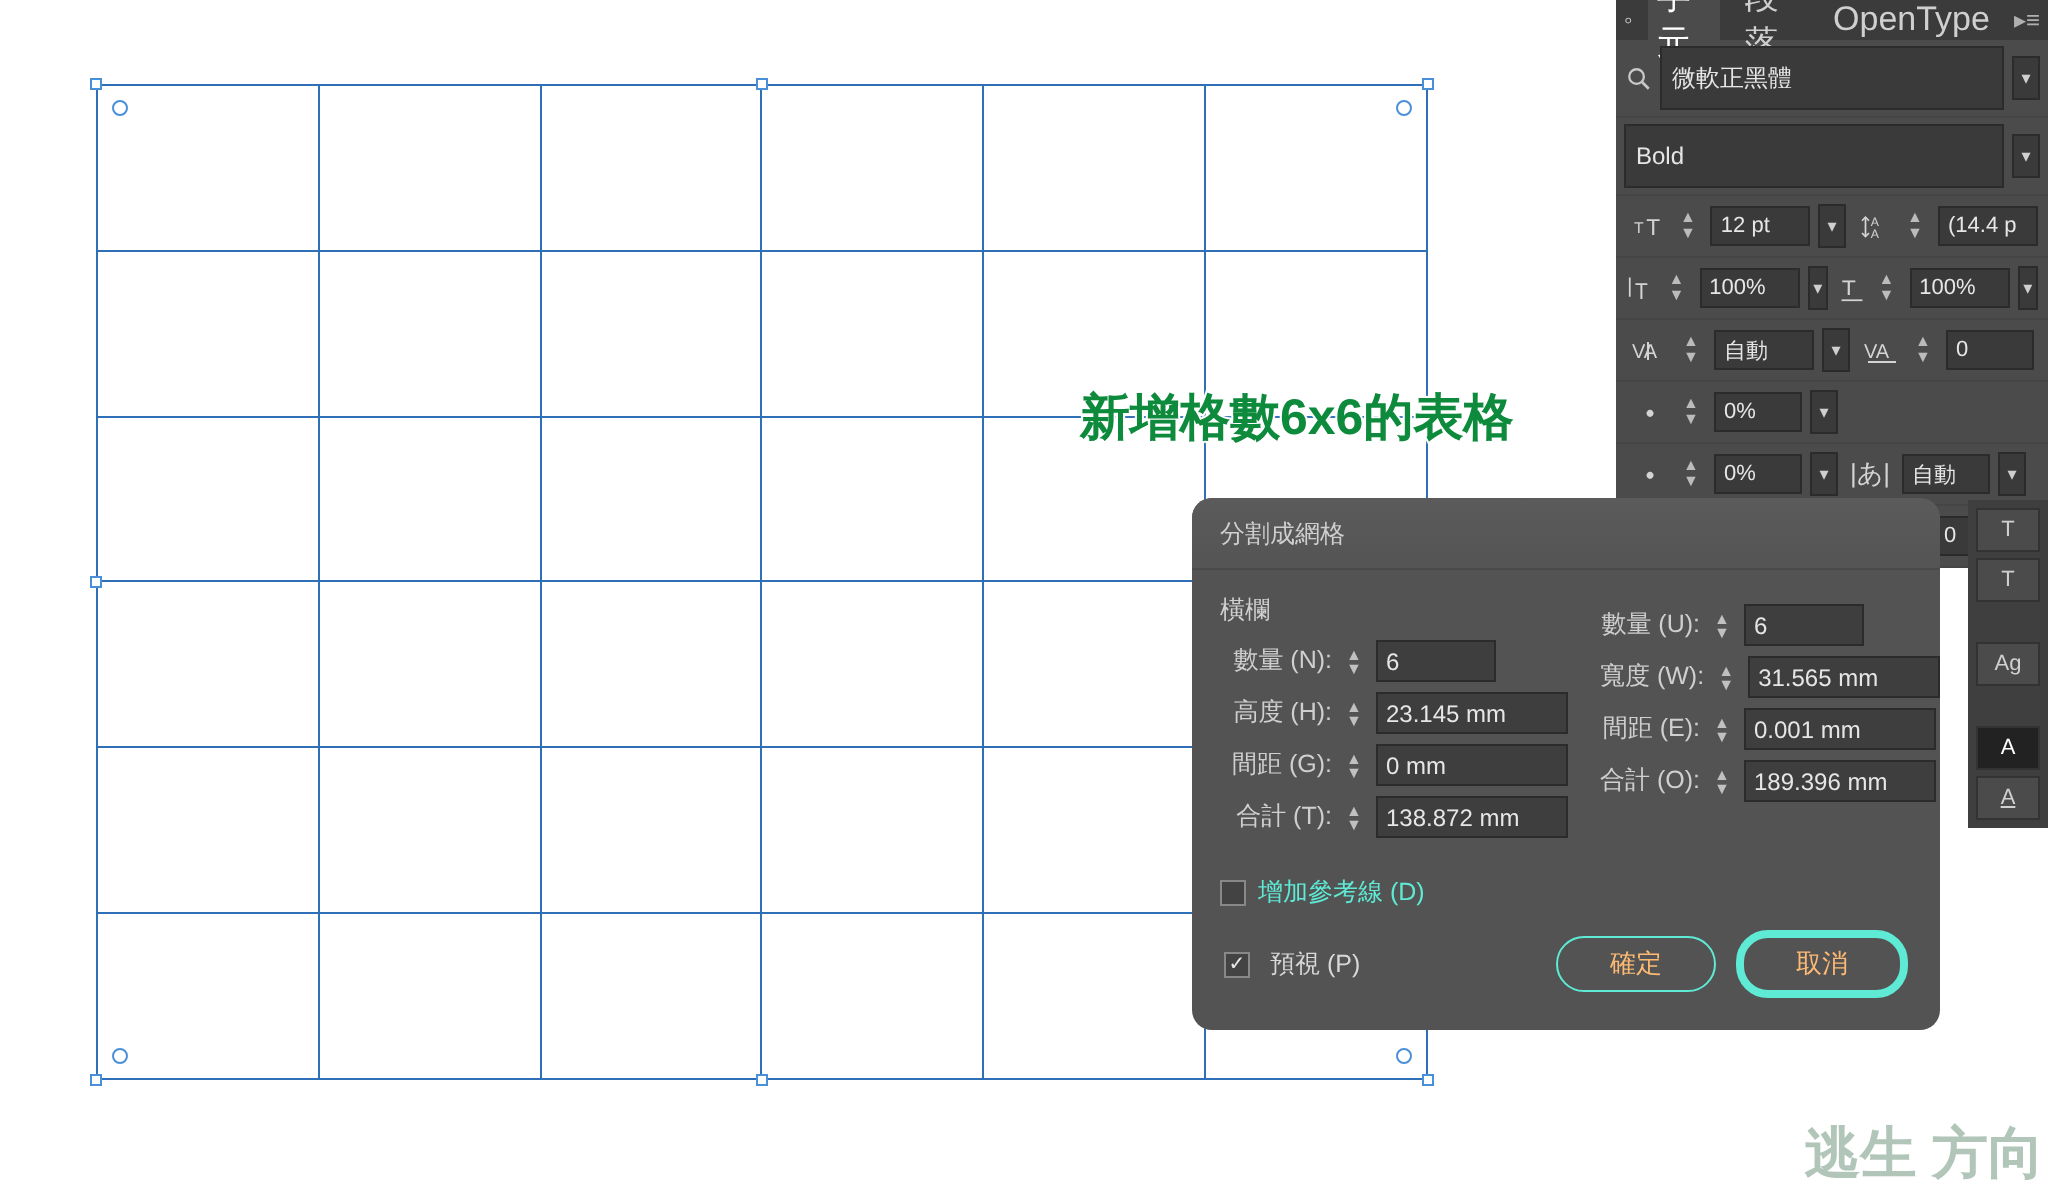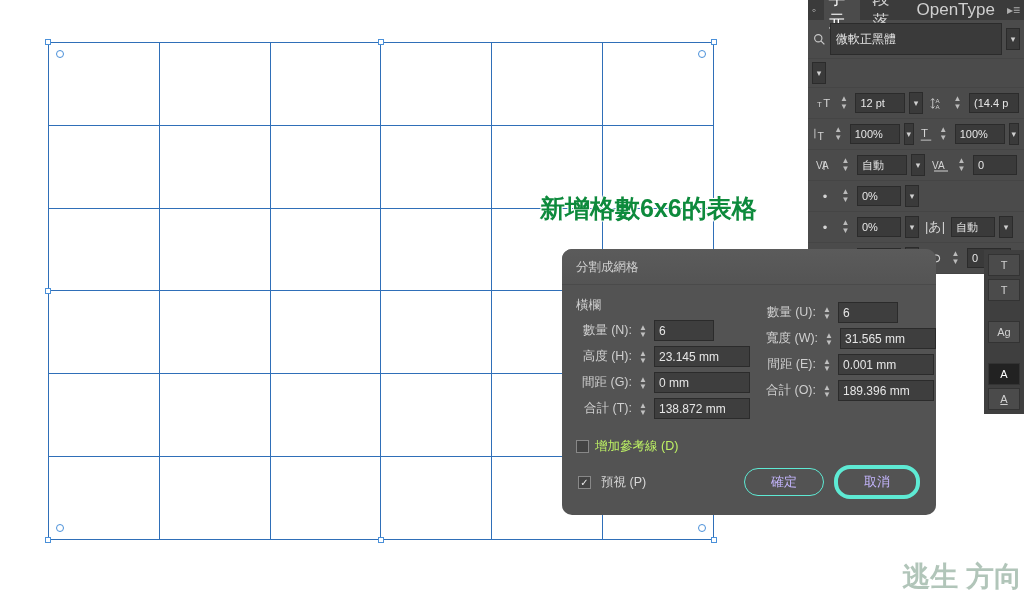--- a/index.html
+++ b/index.html
@@ -68,21 +68,21 @@
     color: #0d8a3c;
     -webkit-text-stroke: 2px #fff;
     text-shadow: 0 0 2px #fff;
     paint-order: stroke fill;
     z-index: 5;
   }
 
   
   .dialog {
     position: absolute;
-    left: 562px;
+    left: 596px;
     top: 249px;
     width: 374px;
     background: #535353;
     border-radius: 10px;
     color: #d8d8d8;
     font-size: 12.5px;
     z-index: 10;
     padding-bottom: 16px;
   }
   .dialog-title {
@@ -137,41 +137,41 @@
     padding: 2px 4px;
     width: 96px;
     height: 21px;
   }
   .num-input.small { width: 60px; }
   .check-row {
     display: flex;
     align-items: center;
     gap: 6px;
     padding: 10px 14px 4px;
-    color: #bef264;
+    color: #5eead4;
   }
   .cb {
     width: 13px; height: 13px;
     border: 1px solid #888;
     background: #434343;
     display: inline-flex;
     align-items: center; justify-content: center;
     font-size: 10px; color: #e8e8e8;
   }
   .btn-row {
     display: flex;
     gap: 10px;
     justify-content: flex-end;
     padding: 6px 16px 0;
     align-items:center;
   }
   .btn {
     border: 4px solid #5eead4;
     background: #535353;
-    color: #c4b5fd;
+    color: #fdba74;
     border-radius: 16px;
     padding: 4px 26px;
     font-size: 13px;
     cursor: pointer;
   }
   .btn.primary { border-width: 1.5px; }
   .btn-row .spacer { flex:1; }
 
   
   .right-panel {
@@ -459,20 +459,21 @@
     <span class="search-ic">
       <svg viewBox="0 0 16 16" width="13" height="13">
           <circle cx="6.5" cy="6.5" r="4.5" stroke="#c8c8c8" stroke-width="1.4" fill="none"></circle>
           <line x1="10" y1="10" x2="14" y2="14" stroke="#c8c8c8" stroke-width="1.6"></line>
         </svg>
     </span>
     <input class="panel-sel" value="微軟正黑體" style="">
     <span class="drop-arrow">▾</span>
   </div>
   <div class="panel-row">
+    <input class="panel-sel" value="Bold" style="">
     <span class="drop-arrow">▾</span>
   </div>
   <div class="tool-row">
     <span class="ticon">
       <svg viewBox="0 0 20 16" width="22" height="14">
           <text x="2" y="12" font-size="9" fill="#d4d4d4">T</text>
           <text x="9" y="13" font-size="13" fill="#d4d4d4">T</text>
         </svg>
     </span>
     <span class="mini-stepper">

